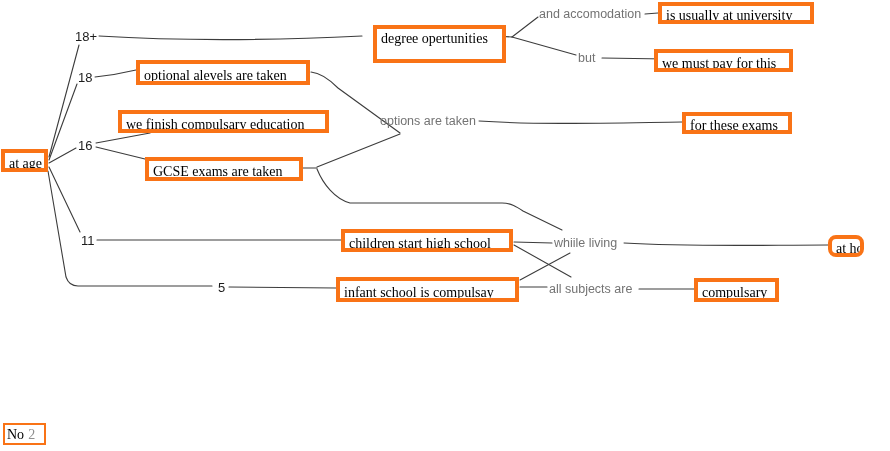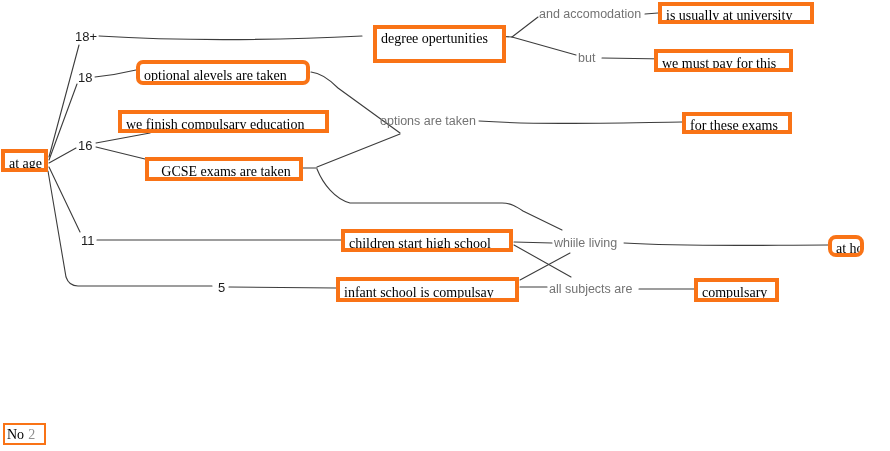--- a/index.html
+++ b/index.html
@@ -10,23 +10,23 @@
   .node{position:absolute;box-sizing:border-box;border:4px solid #f97316;background:#fff;
         font-family:"Liberation Serif", serif;font-size:14px;color:#000;
         padding-left:4px;white-space:nowrap;overflow:hidden;}
   .phrase{position:absolute;font-family:"Liberation Sans", sans-serif;font-size:12.5px;
           color:#737373;white-space:nowrap;}
   .age{position:absolute;font-family:"Liberation Sans", sans-serif;font-size:13px;
        color:#1c1c1c;white-space:nowrap;}
   
   .b-atage      {left:1px;  top:149px;width:47px; height:23px;line-height:21px;}
   .b-degree     {left:362px;top:25px; width:133px;height:38px;line-height:20px;margin-left:11px;}
-  .b-alevels    {left:136px;top:60px; width:174px;height:25px;line-height:23px;border-radius:7px;}
+  .b-alevels    {left:136px;top:60px; width:174px;height:25px;line-height:23px;}
   .b-finish     {left:118px;top:110px;width:211px;height:23px;line-height:21px;}
-  .b-gcse       {left:145px;top:157px;width:158px;height:24px;line-height:22px;text-align:center;}
+  .b-gcse       {left:145px;top:157px;width:158px;height:24px;line-height:22px;}
   .b-university {left:658px;top:2px;  width:156px;height:22px;line-height:20px;}
   .b-pay        {left:654px;top:49px; width:139px;height:23px;line-height:21px;}
   .b-exams      {left:682px;top:112px;width:110px;height:22px;line-height:20px;}
   .b-highschool {left:341px;top:229px;width:172px;height:23px;line-height:21px;}
   .b-infant     {left:336px;top:277px;width:183px;height:25px;line-height:23px;}
   .b-home       {left:828px;top:235px;width:36px; height:22px;line-height:20px;border-radius:8px;}
   .b-compulsary {left:694px;top:278px;width:85px; height:24px;line-height:22px;}
   .b-no2        {left:3px;  top:423px;width:43px; height:22px;line-height:19px;
                  border-width:2px;padding-left:2px;}
   .b-no2 .num{color:#8f8f8f;margin-left:4px;}

